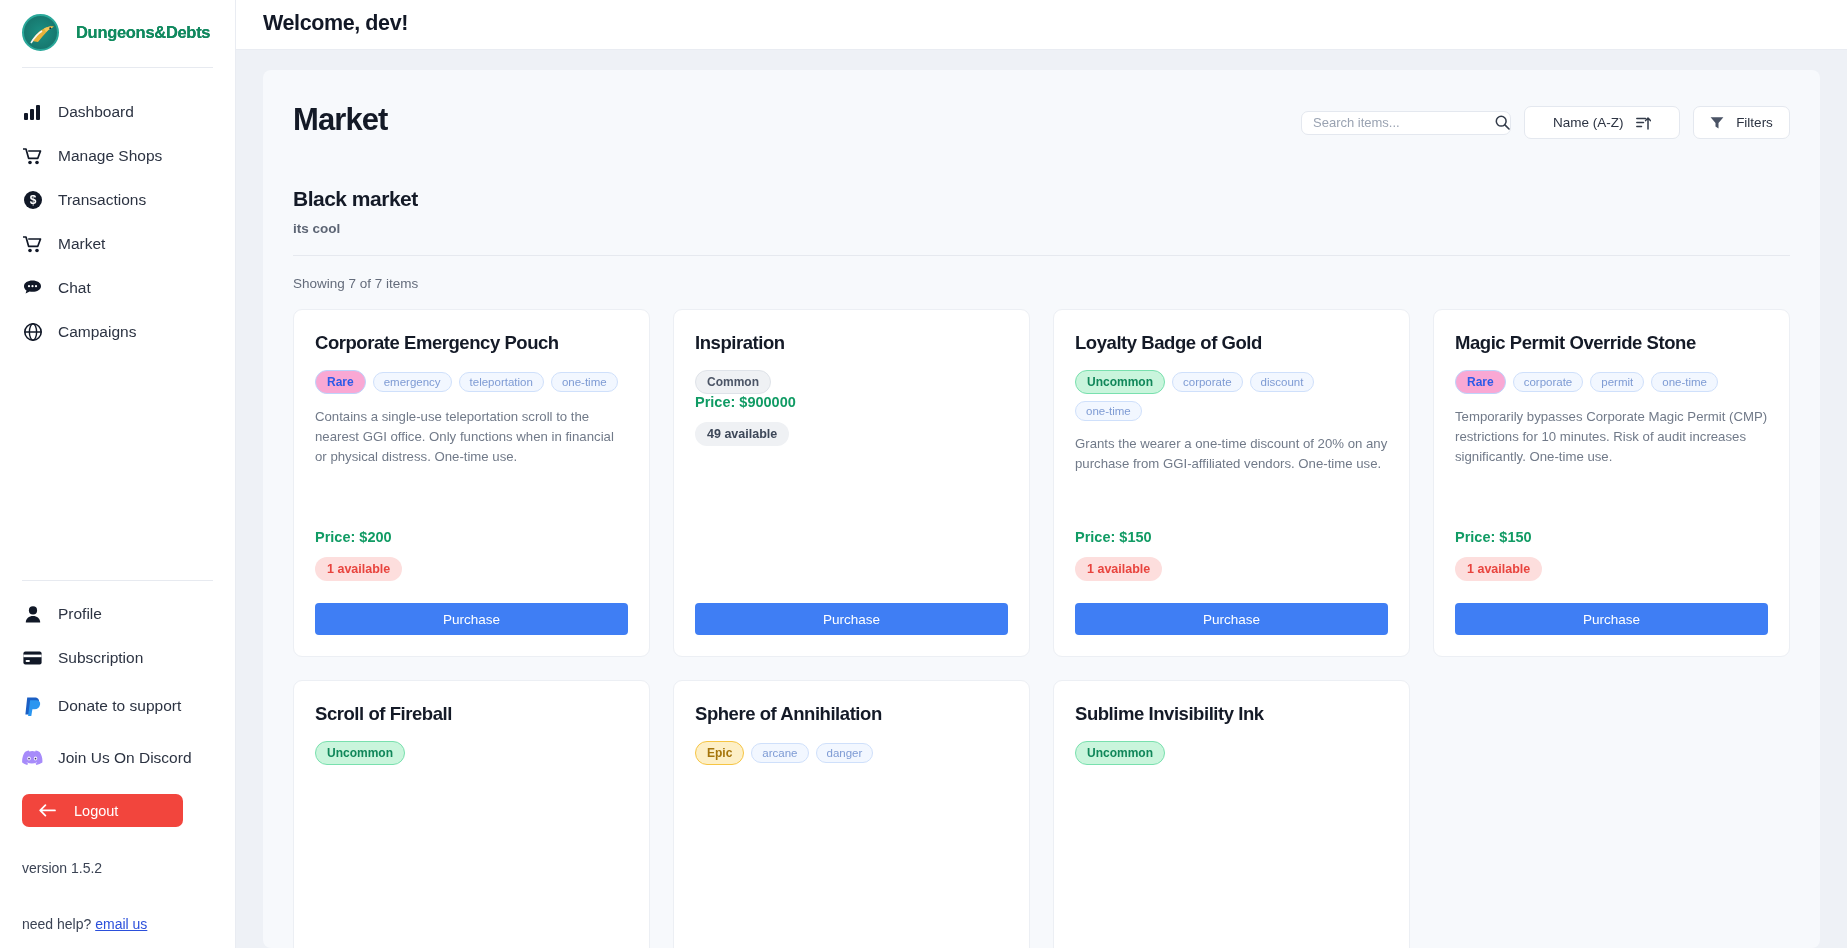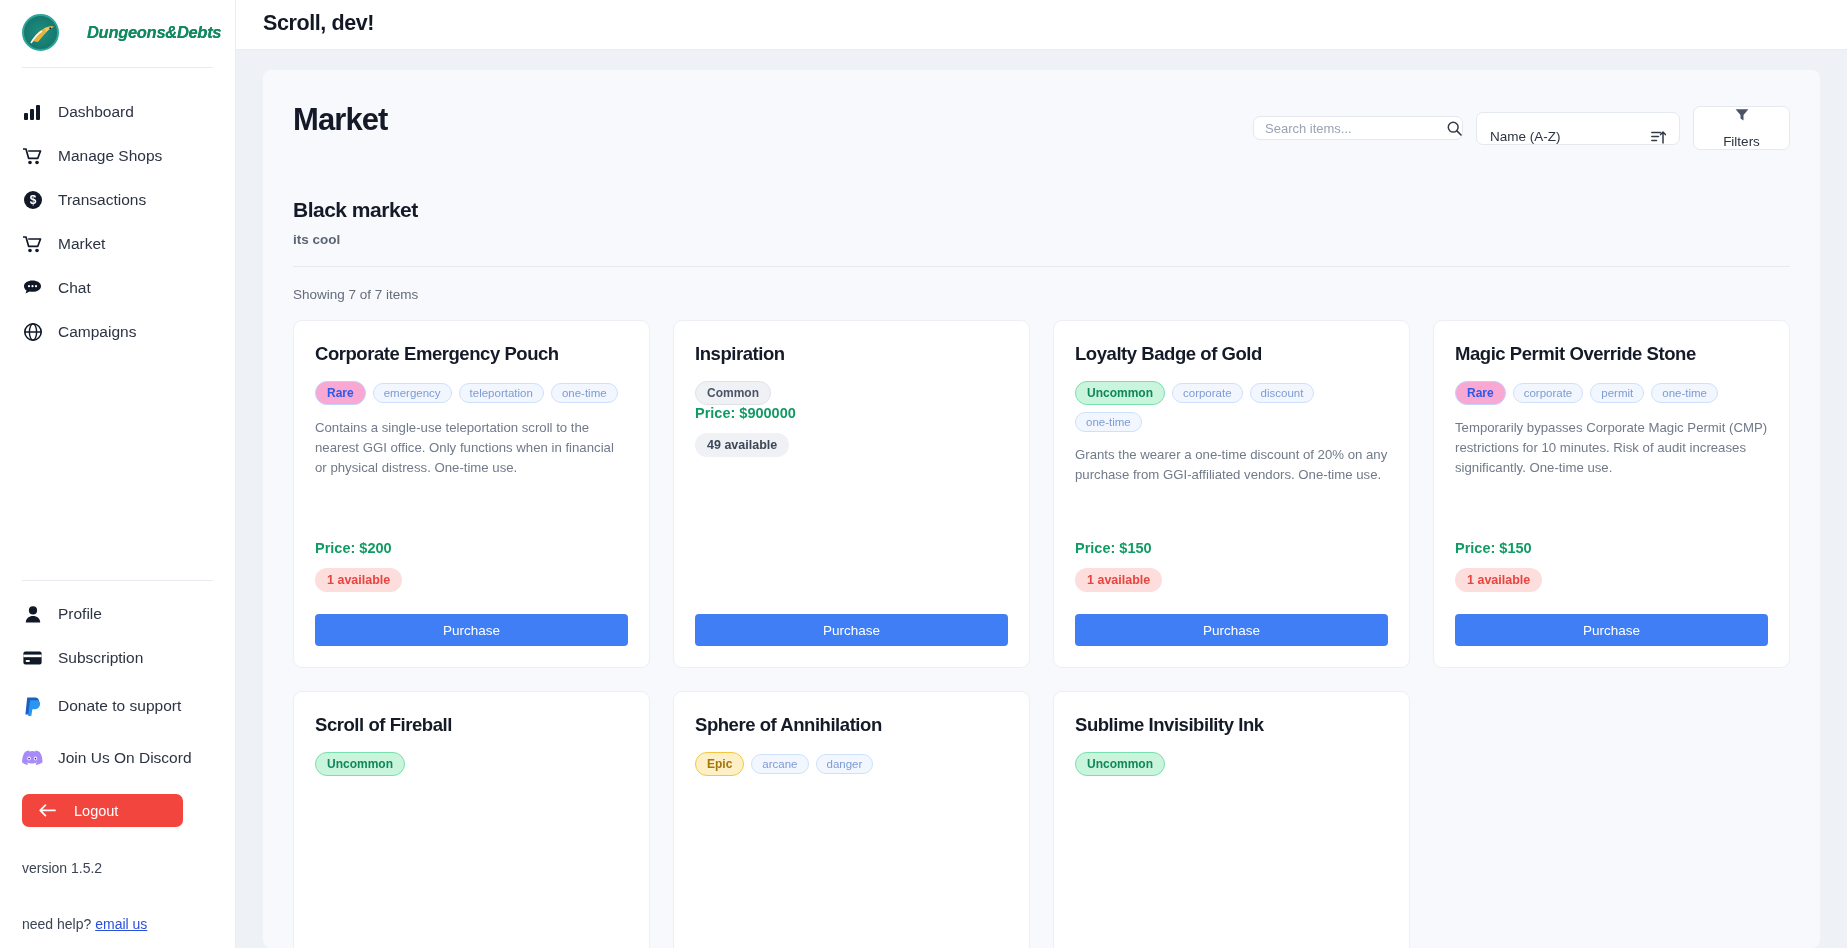--- a/index.html
+++ b/index.html
@@ -15,21 +15,21 @@
 
   
   .sidebar {
     width: 236px; min-width: 236px; height: 948px;
     background: #ffffff;
     border-right: 1px solid #e9ecf2;
     display: flex; flex-direction: column;
     padding: 0 22px;
     position: relative;
   }
-  .brand { display: flex; align-items: center; gap: 28px; padding: 14px 0 16px 0; font-style: italic; }
+  .brand { display: flex; align-items: center; gap: 17px; padding: 14px 0 16px 0; }
   .brand-logo {
     width: 37px; height: 37px; border-radius: 50%;
     background: radial-gradient(circle at 50% 50%, #1b8f83 0%, #17786f 70%, #0f5d56 100%);
     border: 2px solid #2aa89a;
     position: relative; overflow: hidden; flex: 0 0 auto;
   }
   .brand-logo .dragon {
     position: absolute; left: 5px; top: 7px; width: 27px; height: 22px;
   }
   .brand-name {
@@ -83,28 +83,28 @@
   .search-box {
     width: 210px; height: 24px; background:#fff; border:1px solid #e4e8ef; border-radius: 7px;
     display: flex; align-items: center; padding: 0 11px; gap: 6px;
   }
   .search-box input {
     border: none; outline: none; flex: 1 1 auto; font-size: 13px;
     font-family: inherit; color:#2c3342; background: transparent;
   }
   .search-box input::placeholder { color:#9aa3b2; }
   .sort-box {
-    width: 204px; height: 33px; background:#fff; border:1px solid #e4e8ef; border-radius: 7px;
-    display: flex; align-items: flex-end; justify-content: space-between; padding: 0 13px;
+    width: 156px; height: 33px; background:#fff; border:1px solid #e4e8ef; border-radius: 7px;
+    display: flex; align-items: center; justify-content: space-between; padding: 0 28px;
     font-size: 13.5px; color:#2c3342; cursor: pointer;
   }
   .filters-btn {
-    width: 97px; height: 44px; background:#fff; border:1px solid #e4e8ef; border-radius: 7px;
+    width: 97px; height: 33px; background:#fff; border:1px solid #e4e8ef; border-radius: 7px;
     display: flex; align-items: center; justify-content: center; gap: 12px;
-    font-size: 13.5px; color:#2c3342; cursor: pointer; font-family: inherit; flex-direction: column;
+    font-size: 13.5px; color:#2c3342; cursor: pointer; font-family: inherit;
   }
 
   .shop-title { font-size: 21px; font-weight: bold; letter-spacing:-0.5px; margin-top: 48px; color:#141a27; }
   .shop-desc { font-size: 13.5px; color:#5d6574; margin-top: 10px; font-weight: bold; }
   .hr { height:1px; background:#e6e9ef; margin-top: 19px; }
   .showing { font-size: 13.5px; color:#646c7b; margin-top: 20px; }
 
   .grid {
     display: grid; grid-template-columns: repeat(4, 1fr); gap: 23px;
     margin-top: 18px;
@@ -296,21 +296,21 @@
 
       <div class="help">
         <span>need help? </span><a href="#">email us</a>
       </div>
     </nav>
   </aside>
 
   <main class="main">
 
     <header class="topbar">
-      <div class="welcome">Scroll, dev!</div>
+      <div class="welcome">Welcome, dev!</div>
     </header>
 
     <div class="content-wrap">
       <section class="panel">
 
         <div class="panel-head">
           <h1 class="market-title">Market</h1>
 
           <div class="controls">
             <div class="search-box">

